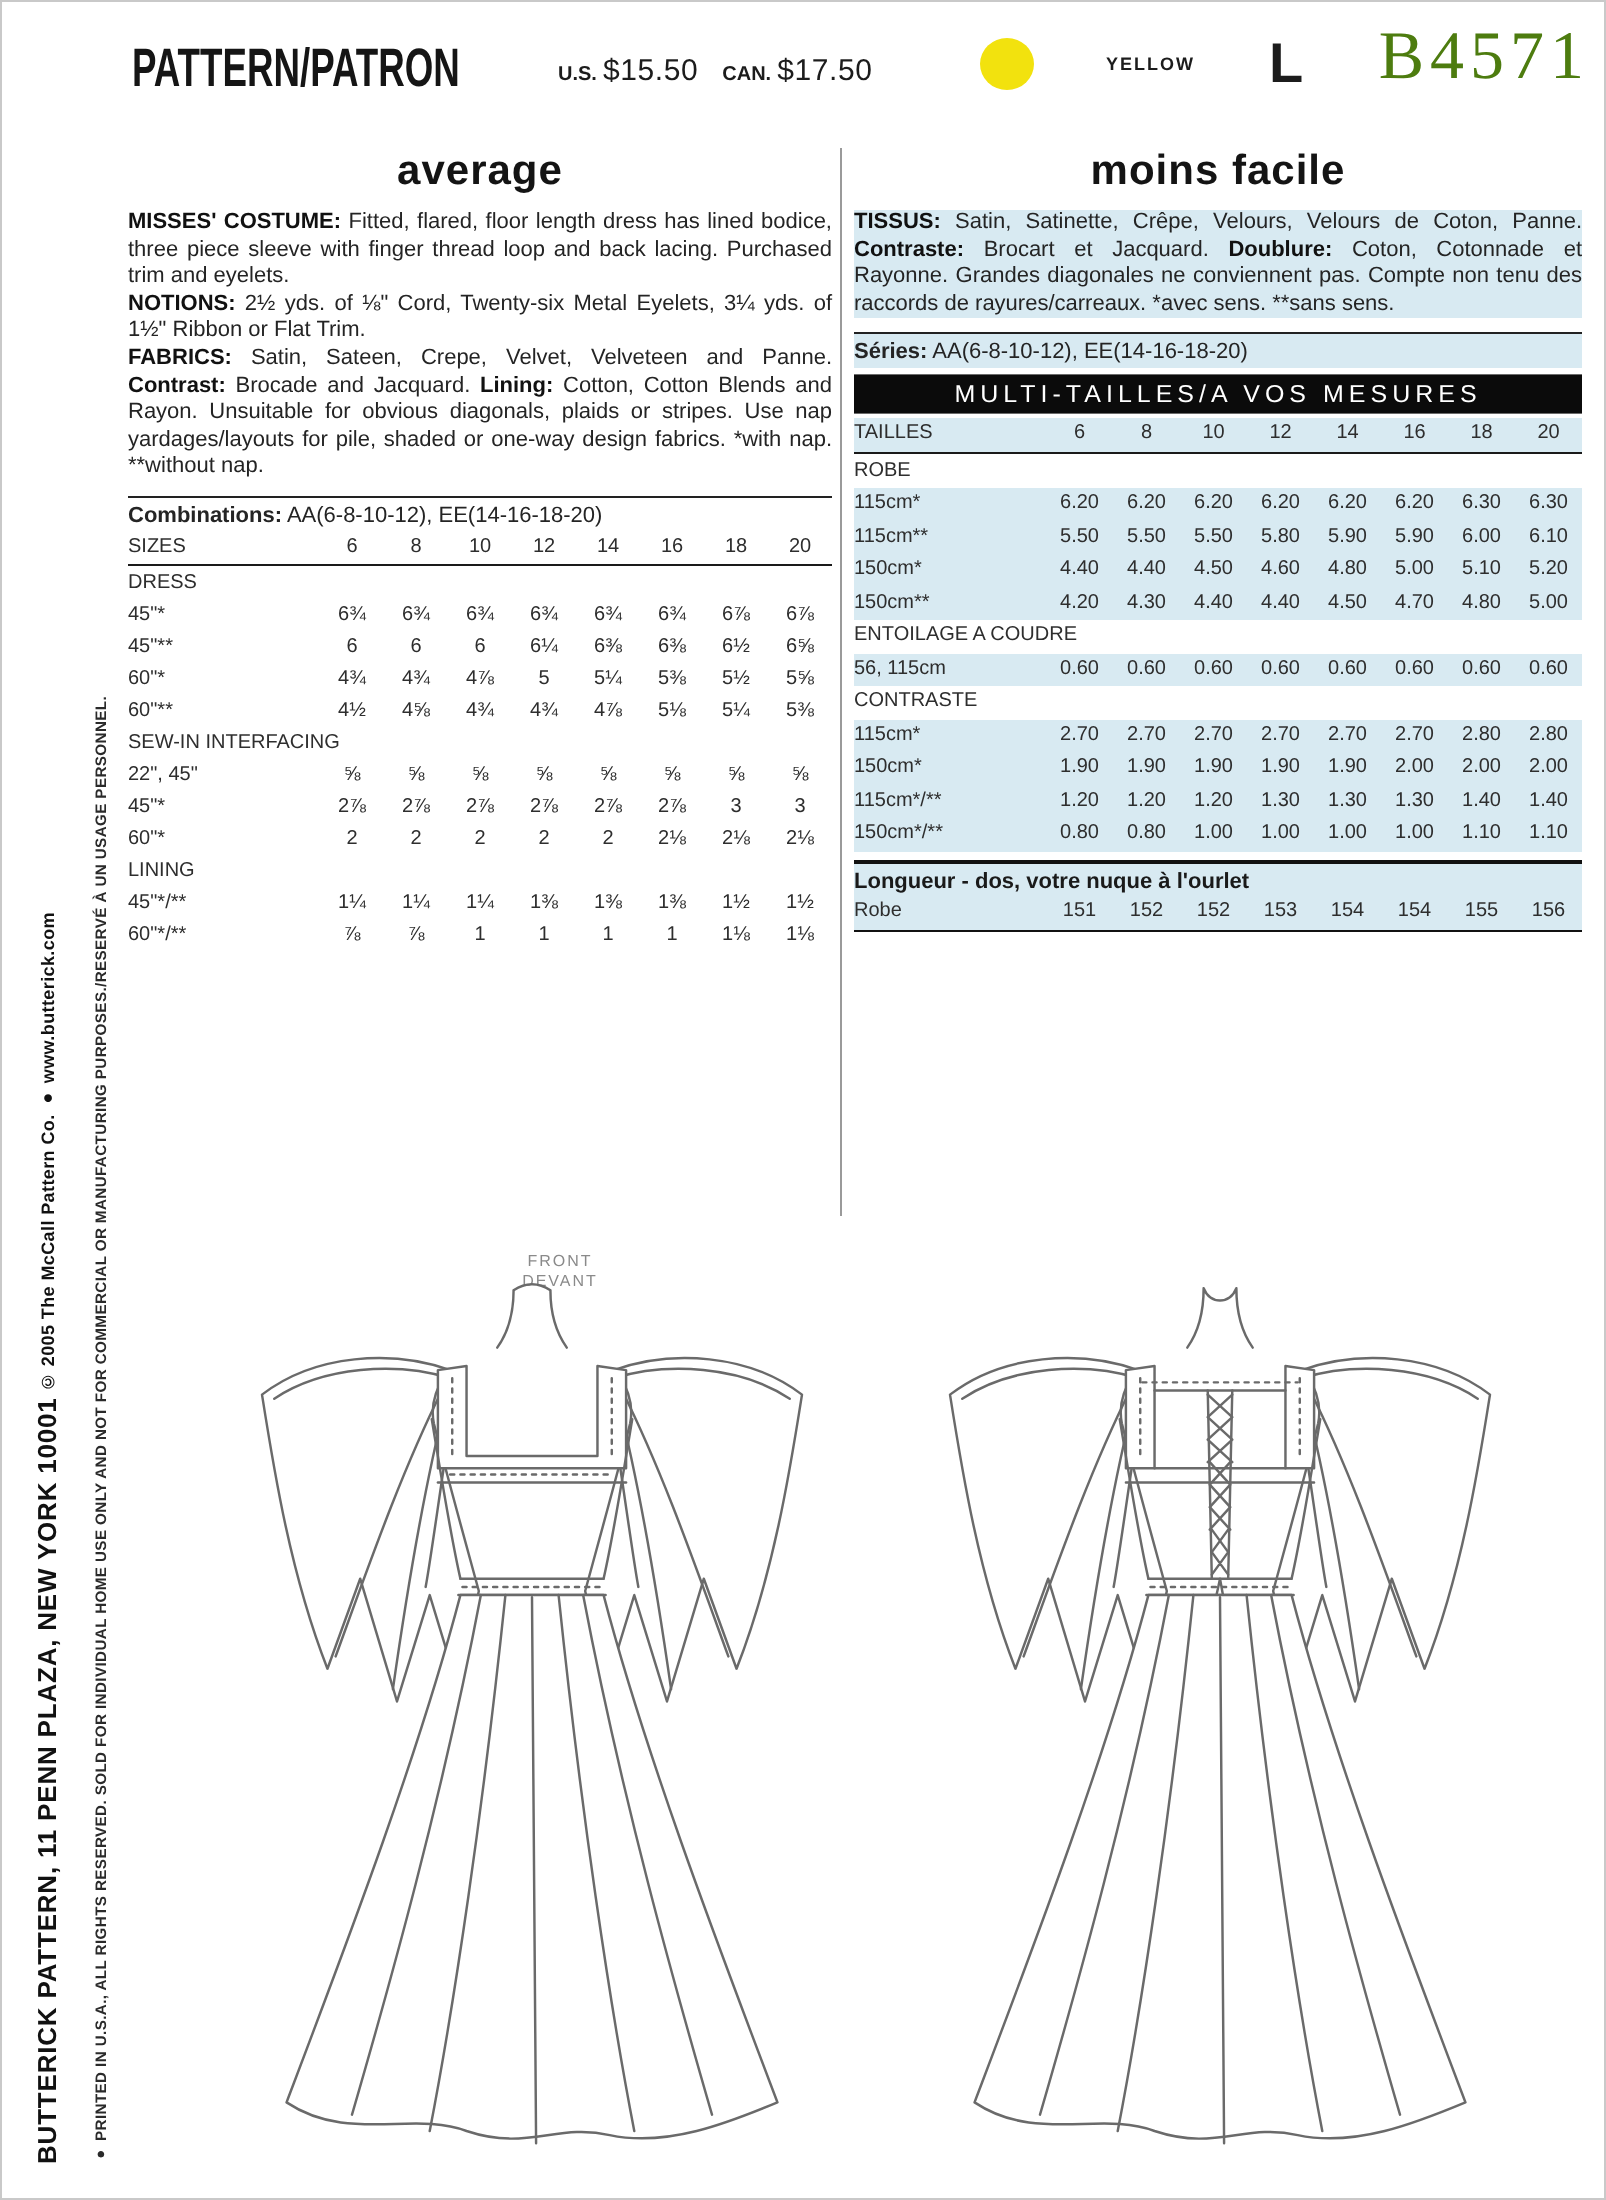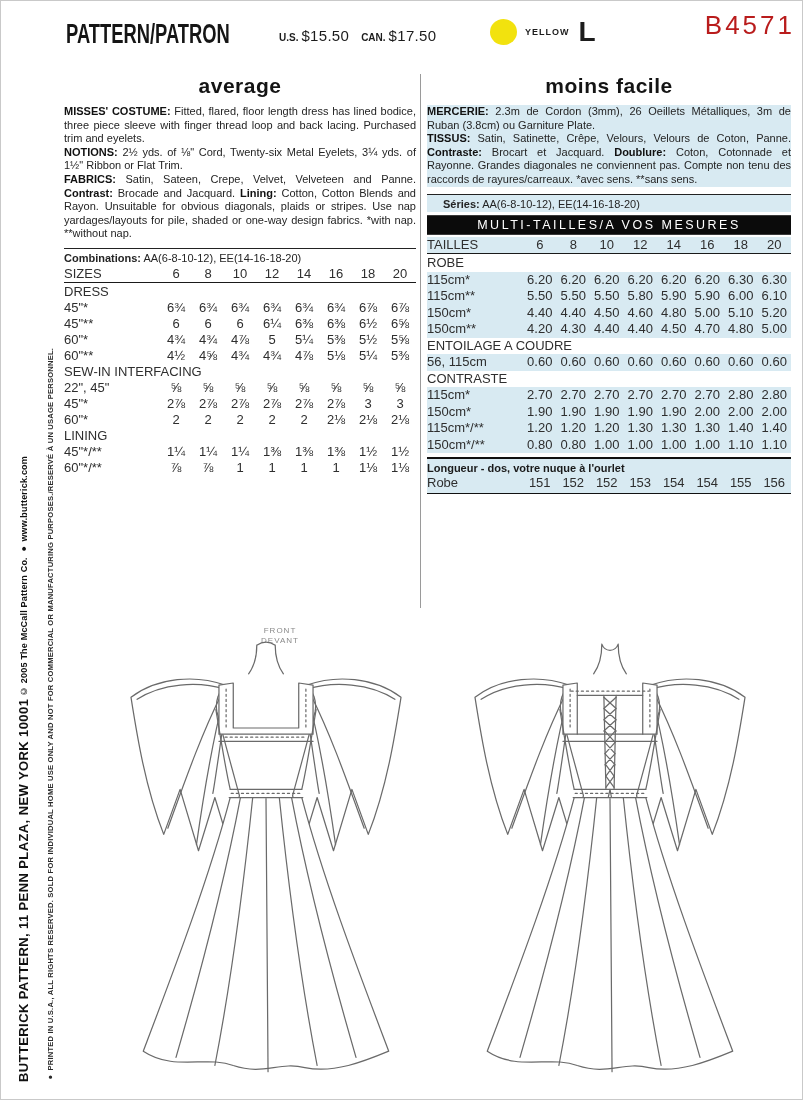--- a/index.html
+++ b/index.html
@@ -9,39 +9,39 @@
   .vtext{position:absolute;writing-mode:vertical-rl;transform:rotate(180deg);white-space:nowrap;}
   .vmain{left:16px;top:58px;height:1024px;font-size:13px;font-weight:bold;letter-spacing:.4px;color:#111;}
   .vmain .vsmall{font-size:9px;letter-spacing:.2px;}
   .vlegal{left:46px;top:58px;height:1024px;font-size:7.6px;font-weight:bold;color:#2a2a2a;letter-spacing:.2px;}
   
   .hdr{position:absolute;left:66px;top:10px;right:6px;height:54px;}
   .brand{position:absolute;left:0;top:9px;font-size:27px;font-weight:bold;transform:scaleX(.68);transform-origin:left center;letter-spacing:0;color:#151515;}
   .prices{position:absolute;left:213px;top:17px;white-space:nowrap;}
   .cur{font-size:10px;font-weight:bold;margin-right:3px;}
   .amt{font-size:15px;font-weight:normal;margin-right:12px;letter-spacing:.3px;}
-  .colorblock{position:absolute;left:424px;top:6px;display:flex;align-items:center;}
+  .colorblock{position:absolute;left:424px;top:6px;display:flex;align-items:center;gap:28px;}
   .dot{width:27px;height:26px;border-radius:50%;background:#f2e20e;display:inline-block;margin-right:8px;}
   .cname{font-size:9px;font-weight:bold;letter-spacing:1px;margin-right:9px;}
   .sizeletter{font-size:28px;font-weight:bold;}
-  .patnum{position:absolute;right:2px;top:0px;font-family:Liberation Sans, sans-serif;font-size:26px;letter-spacing:3px;color:#b91c1c;}
+  .patnum{position:absolute;right:2px;top:0px;font-family:Liberation Serif, serif;font-size:34px;letter-spacing:3px;color:#4d7c0f;}
   
   .vdiv{position:absolute;left:420px;top:74px;width:1px;height:534px;background:#9a9a9a;}
   .col{position:absolute;top:74px;}
   .col-en{left:64px;width:352px;}
   .col-fr{left:427px;width:364px;}
   h2.diff{margin:0 0 7px;text-align:center;font-size:21px;letter-spacing:.5px;color:#141414;}
   .desc p{margin:0;font-size:11px;line-height:13.6px;text-align:justify;color:#242424;}
   .desc b{color:#111;}
   .col-fr .desc p{background:#d8eaf2;}
   .combo{border-top:1.3px solid #222;margin-top:7px;padding:3px 0 2px;font-size:11px;color:#242424;}
-  .col-fr .combo{background:#d8eaf2;padding-left:16px;}
+  .col-fr .combo{background:#d8eaf2;}
   .bar{background:#0b0b0b;color:#fff;font-weight:normal;text-align:center;font-size:12.5px;letter-spacing:2.5px;line-height:20px;height:20px;margin:3px 0 2px;transform:scaleY(.98);}
   
-  .ytable{font-size:13px;color:#2e2e2e;}
+  .ytable{font-size:10px;color:#2e2e2e;}
   .trow{display:grid;grid-template-columns:96px repeat(8,1fr);line-height:16px;min-height:16px;}
   .tlabel{text-align:left;white-space:nowrap;}
   .tcell{text-align:center;white-space:nowrap;}
   .thead-row{border-bottom:1.4px solid #1a1a1a;margin-bottom:1px;}
   .tsection{display:block;}
   .col-fr .trow{line-height:16.5px;min-height:16.5px;}
   .col-fr .tdata,.col-fr .thead-row{background:#d8eaf2;}
   .tfoot{border-top:2.6px solid #111;margin-top:4px;padding-top:2px;}
   .tfoot-title{font-weight:bold;font-size:11px;line-height:14px;color:#1a1a1a;}
   .col-fr .tfoot{background:#d8eaf2;border-bottom:1.6px solid #111;padding-bottom:1px;}
@@ -202,21 +202,20 @@
           <div class="tcell">1</div>
           <div class="tcell">1⅛</div>
           <div class="tcell">1⅛</div>
         </div>
       </div>
   </section>
 
   <section class="col col-fr">
     <h2 class="diff">moins facile</h2>
     <div class="desc">
-      <p><b>MERCERIE:</b><span> 2.3m de Cordon (3mm), 26 Oeillets Métalliques, 3m de Ruban (3.8cm) ou Garniture Plate.</span></p>
       <p><b>TISSUS:</b><span> Satin, Satinette, Crêpe, Velours, Velours de Coton, Panne. </span><b>Contraste:</b><span> Brocart et Jacquard. </span><b>Doublure:</b><span> Coton, Cotonnade et Rayonne. Grandes diagonales ne conviennent pas. Compte non tenu des raccords de rayures/carreaux. *avec sens. **sans sens.</span></p>
     </div>
     <div class="combo"><b>Séries:</b><span> AA(6-8-10-12), EE(14-16-18-20)</span></div>
     <div class="bar">MULTI-TAILLES/A VOS MESURES</div>
     <div class="ytable">
         <div class="trow thead-row">
           <div class="tlabel">TAILLES</div>
           <div class="tcell">6</div>
           <div class="tcell">8</div>
           <div class="tcell">10</div>

